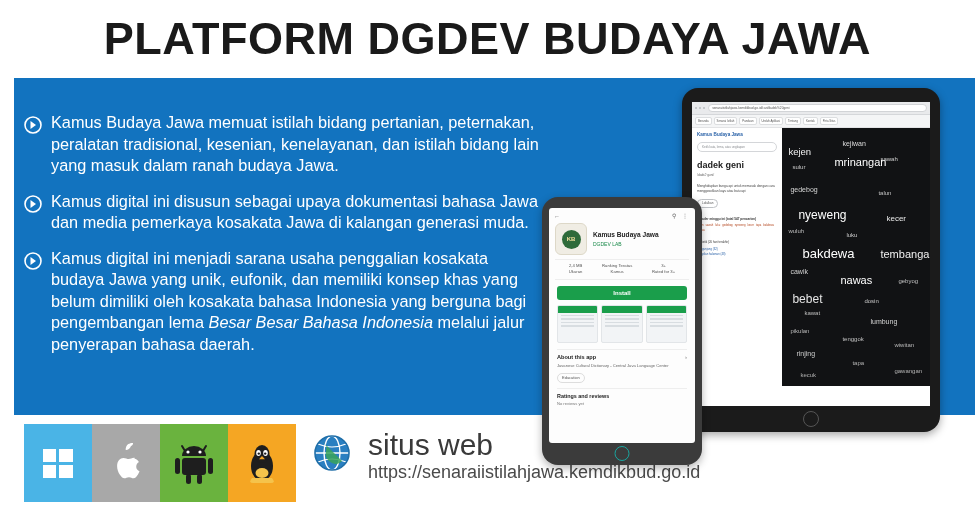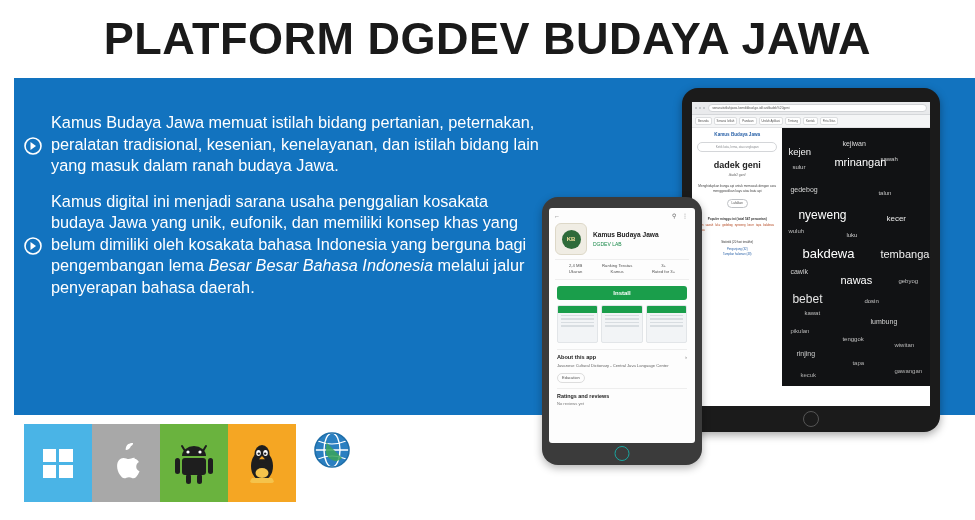--- a/index.html
+++ b/index.html
@@ -44,21 +44,21 @@
 
   
   .bullets {
     position: absolute;
     top: 112px; left: 24px;
     width: 520px;
     color: #ffffff;
   }
   .bullet {
     display: flex;
-    align-items: center;
+    align-items: flex-start;
     margin-bottom: 14px;
   }
   .bullet-icon {
     flex: 0 0 auto;
     width: 18px; height: 18px;
     margin-right: 9px;
     margin-top: 4px;
   }
   .bullet-icon svg { display: block; }
   .bullet-text {
@@ -238,21 +238,21 @@
     display: flex; gap: 2px; padding: 2px 3px;
     background: #f4f5f6; border-bottom: 1px solid #e2e3e5;
   }
   .tb-tab {
     border: 1px solid #dcdee0; background: #fff;
     border-radius: 2px; font-size: 2.8px; color: #555;
     padding: 1px 2px; white-space: nowrap; overflow: hidden;
     max-width: 34px;
   }
   .tb-body { display: flex; height: 258px; }
-  .tb-left { width: 38%; padding: 4px 5px; text-align: center; }
+  .tb-left { width: 38%; padding: 4px 5px; }
   .tb-brand { font-size: 4.6px; color: #2a62a8; font-weight: bold; }
   .tb-search {
     margin-top: 5px; border: 1px solid #d4d6d9; border-radius: 8px;
     font-size: 3px; color: #8a8d91; padding: 2px 4px;
   }
   .tb-word { font-size: 9px; color: #222; margin-top: 8px; font-weight: bold; }
   .tb-pron { font-size: 3.2px; color: #666; margin-top: 3px; }
   .tb-def { font-size: 3.2px; color: #444; margin-top: 7px; line-height: 1.5; }
   .tb-btn {
     display: inline-block; margin-top: 5px;
@@ -292,20 +292,31 @@
       <svg width="18" height="18" viewBox="0 0 18 18">
         <circle cx="9" cy="9" r="8" fill="none" stroke="#ffffff" stroke-width="1.6"></circle>
         <path d="M6.5 5 L12 9 L6.5 13 Z" fill="#ffffff"></path>
       </svg>
     </span>
     <span class="bullet-text">
       <span>Kamus Budaya Jawa memuat istilah bidang pertanian, peternakan, peralatan tradisional, kesenian, kenelayanan, dan istilah bidang lain yang masuk dalam ranah budaya Jawa.</span>
     </span>
   </div>
 
+  <div class="bullet">
+    <span class="bullet-icon">
+      <svg width="18" height="18" viewBox="0 0 18 18">
+        <circle cx="9" cy="9" r="8" fill="none" stroke="#ffffff" stroke-width="1.6"></circle>
+        <path d="M6.5 5 L12 9 L6.5 13 Z" fill="#ffffff"></path>
+      </svg>
+    </span>
+    <span class="bullet-text">
+      <span>Kamus digital ini disusun sebagai upaya dokumentasi bahasa Jawa dan media pemerkaya kosakata Jawa di kalangan generasi muda.</span>
+    </span>
+  </div>
 
   <div class="bullet">
     <span class="bullet-icon">
       <svg width="18" height="18" viewBox="0 0 18 18">
         <circle cx="9" cy="9" r="8" fill="none" stroke="#ffffff" stroke-width="1.6"></circle>
         <path d="M6.5 5 L12 9 L6.5 13 Z" fill="#ffffff"></path>
       </svg>
     </span>
     <span class="bullet-text">
       <span>Kamus digital ini menjadi sarana usaha penggalian kosakata budaya Jawa yang unik, eufonik, dan memiliki konsep khas yang belum dimiliki oleh kosakata bahasa Indonesia yang berguna bagi pengembangan lema </span><i>Besar Besar Bahasa Indonesia</i><span> melalui jalur penyerapan bahasa daerah.</span>
@@ -366,20 +377,24 @@
   <span class="globe">
     <svg width="44" height="44" viewBox="0 0 44 44">
       <circle cx="22" cy="22" r="17" fill="#2a7fc1"></circle>
       <path d="M5 22 h34" stroke="#ffffff" stroke-width="1.4" fill="none"></path>
       <ellipse cx="22" cy="22" rx="8" ry="17" fill="none" stroke="#ffffff" stroke-width="1.4"></ellipse>
       <path d="M8 13 q14 6 28 0 M8 31 q14 -6 28 0" stroke="#ffffff" stroke-width="1.2" fill="none"></path>
       <path d="M12 10 q6 4 4 10 q-2 8 6 12 q6 3 10 -2" fill="#3aa35a" opacity=".85"></path>
       <circle cx="22" cy="22" r="17" fill="none" stroke="#1f6ea8" stroke-width="1.6"></circle>
     </svg>
   </span>
+  <div class="web-texts">
+    <div class="web-title">situs web</div>
+    <div class="web-url">https://senaraiistilahjawa.kemdikbud.go.id</div>
+  </div>
 </div>
 
 <div class="tablet">
   <div class="tablet-screen">
 
     <div class="tb-urlbar">
       <span class="tb-dots">
         <span></span>
           <span></span>
           <span></span>

